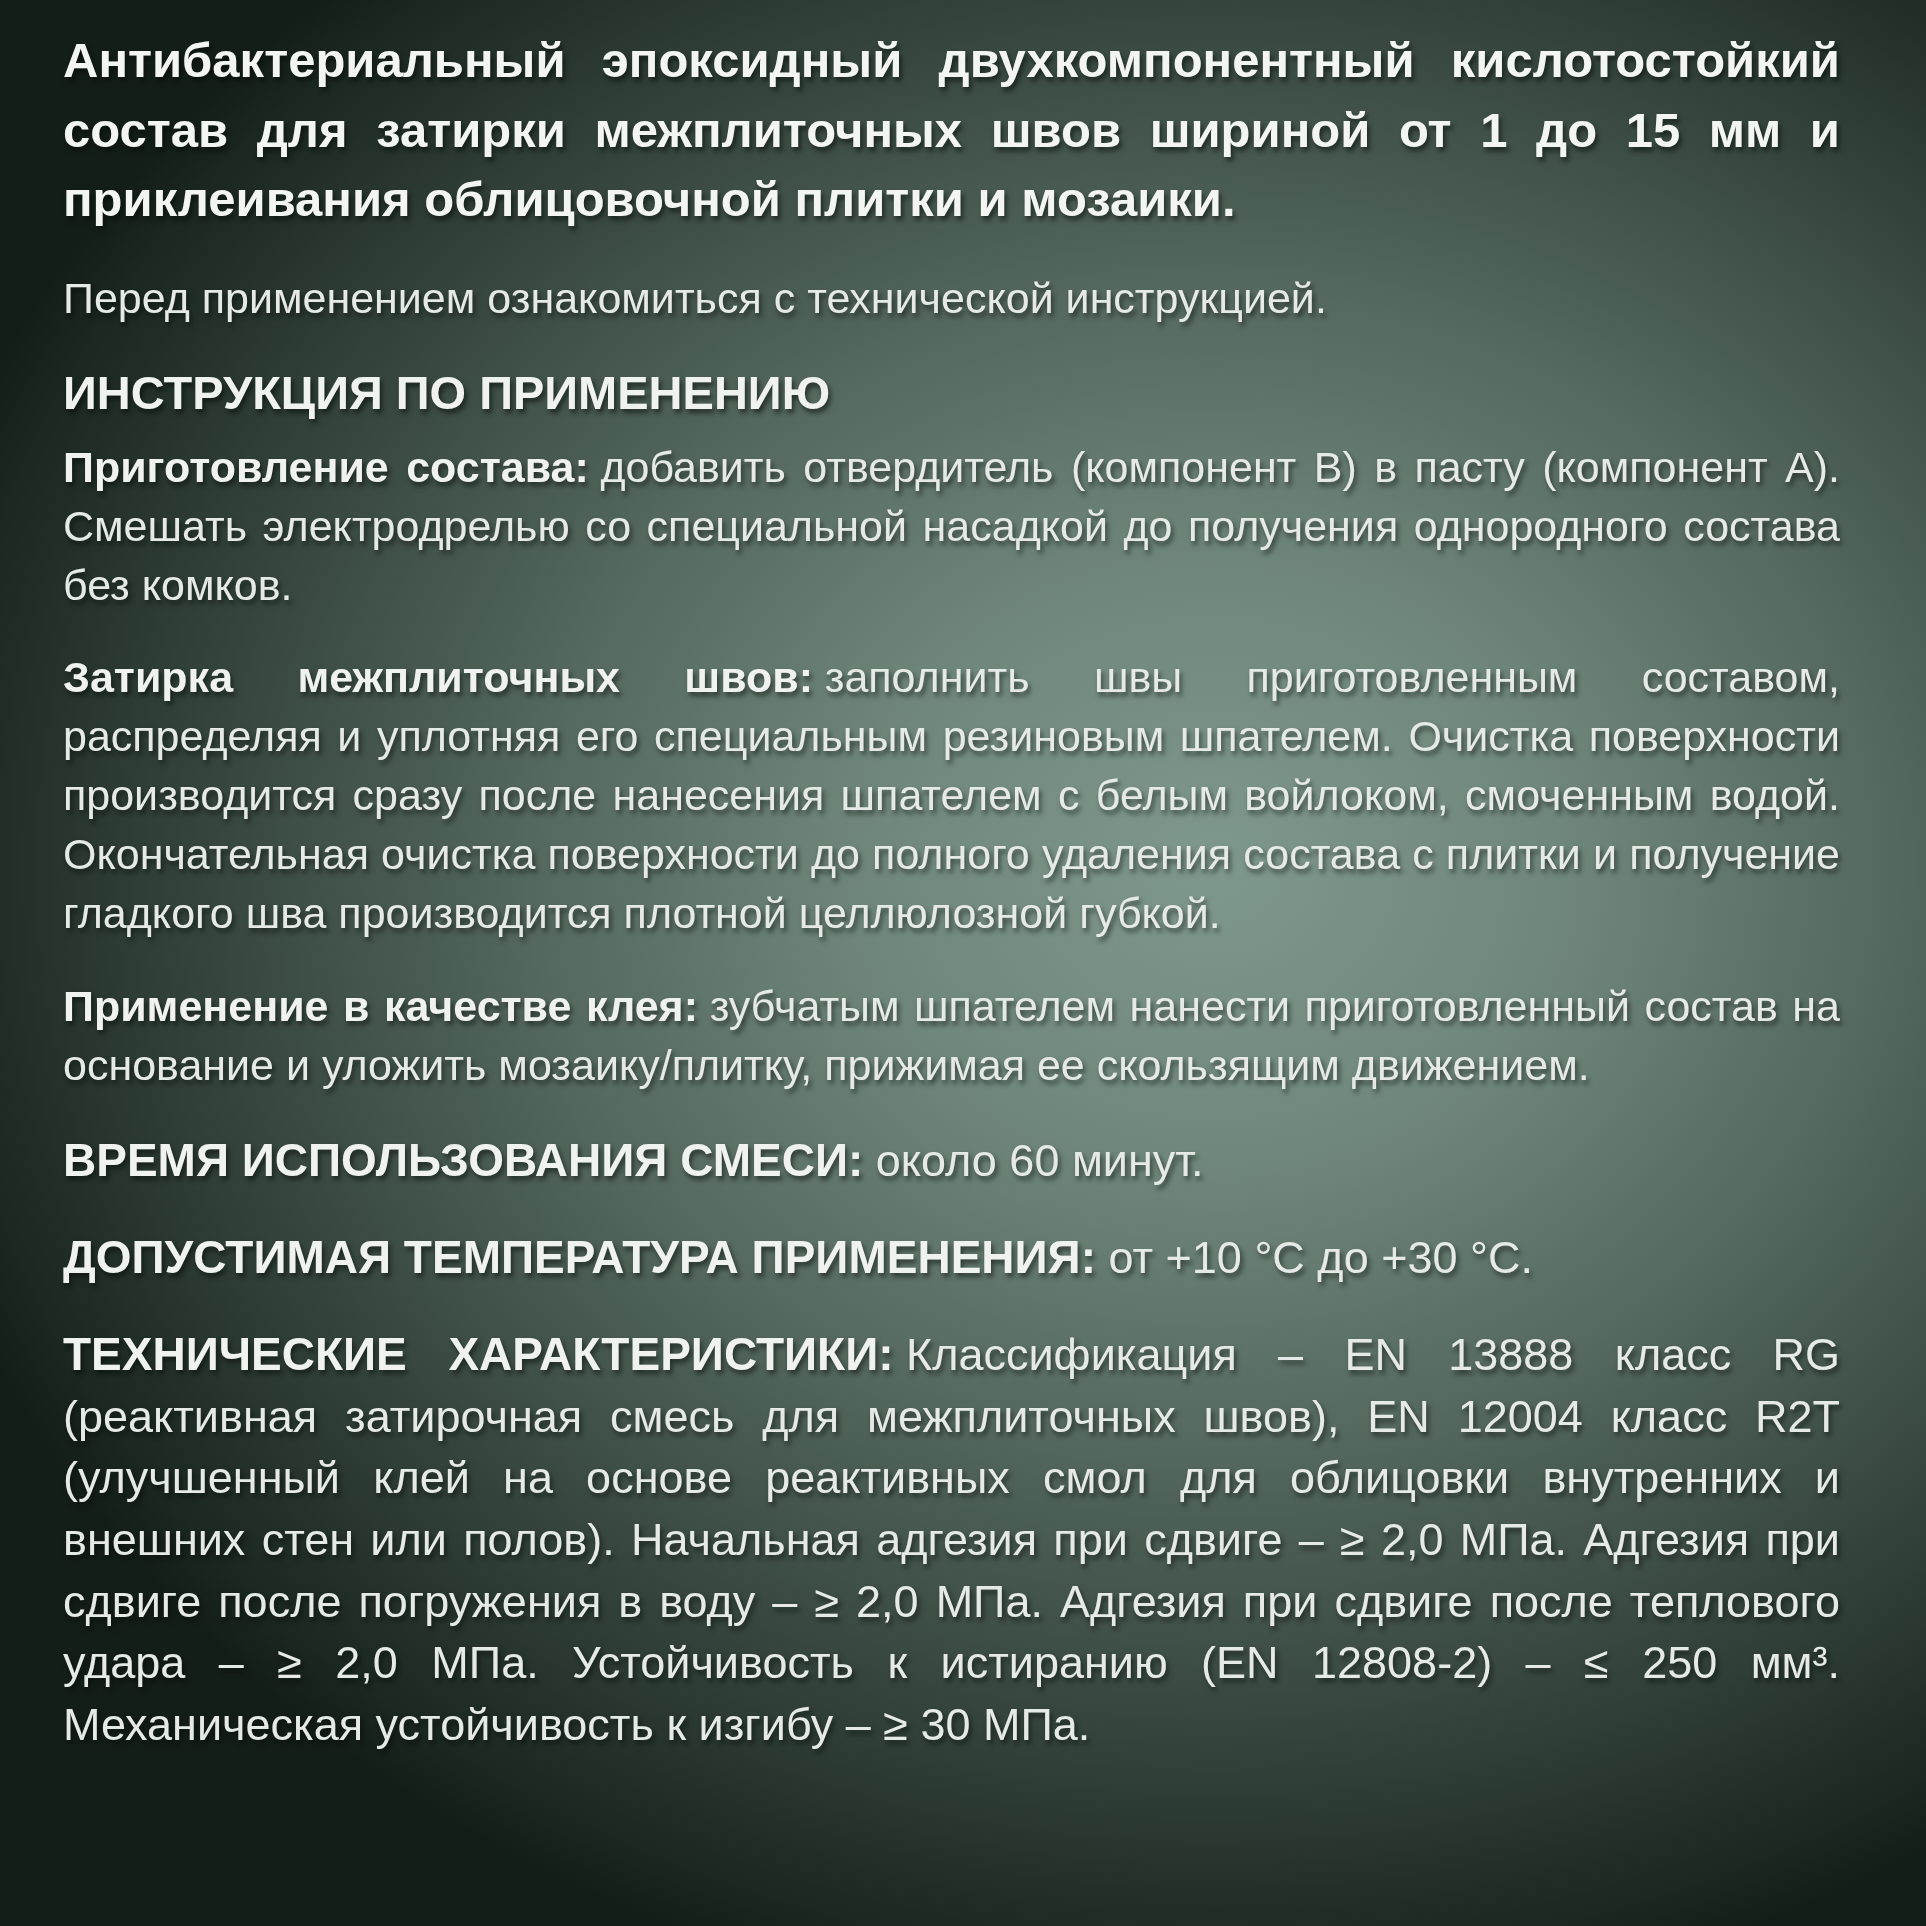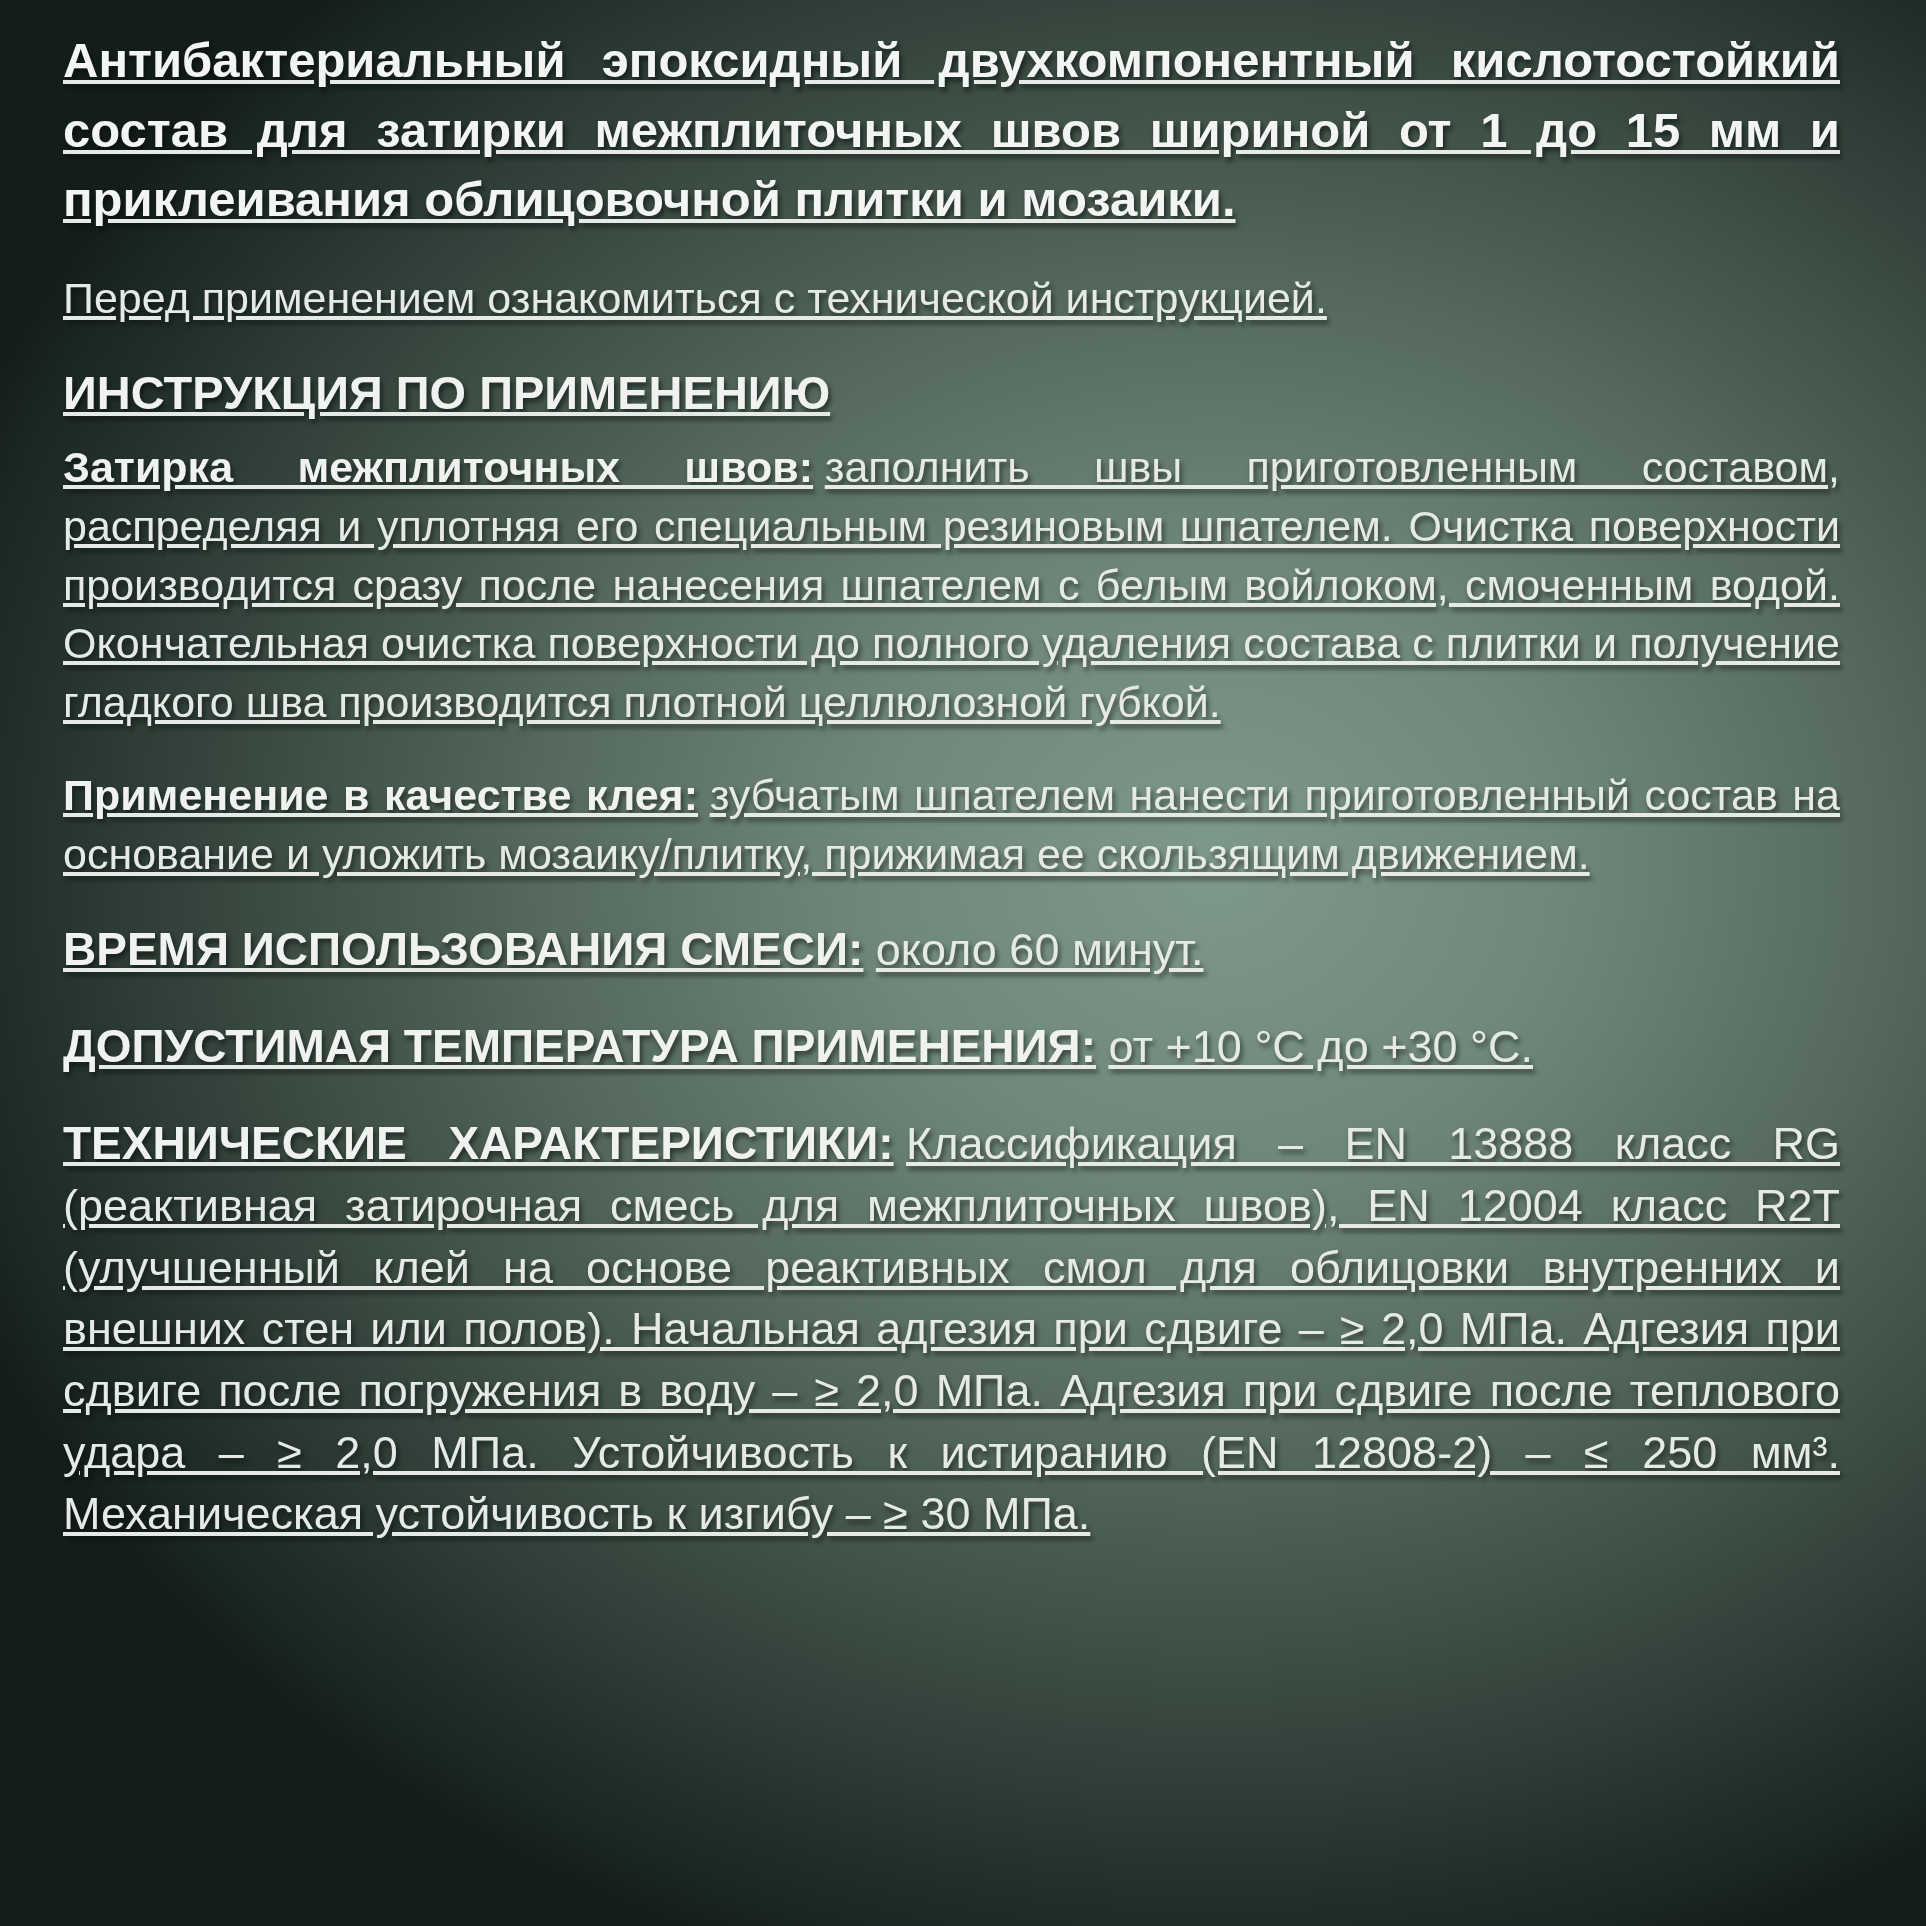--- a/index.html
+++ b/index.html
@@ -14,21 +14,20 @@
     color: #e6eae7;
     background-color: #141e19;
     background-image: radial-gradient(1348px 1156px at 63% 45%,
       #7f988c 0%, #70887b 25%, #55695e 50%, #35453d 75%, #1b2721 95%, #141e19 100%);
   }
   .page {
     box-sizing: border-box;
     width: 1926px;
     height: 1926px;
     padding: 26px 86px 0 63px;
-    text-decoration: underline;
   }
   p, h2 {
     margin: 0 0 34px 0;
     text-align: justify;
   }
   .intro {
     font-size: 49px;
     line-height: 1.42;
     font-weight: 700;
     color: #f3f5f3;
@@ -66,20 +65,23 @@
 <body>
 
 <div class="page">
 
   <p class="intro">Антибактериальный эпоксидный двухкомпонентный кислотостойкий состав для затирки межплиточных швов шириной от 1 до 15 мм и приклеивания облицовочной плитки и мозаики.</p>
 
   <p class="note">Перед применением ознакомиться с технической инструкцией.</p>
 
   <h2 class="hdr">ИНСТРУКЦИЯ ПО ПРИМЕНЕНИЮ</h2>
 
+  <p class="body">
+    <strong>Приготовление состава:</strong><span>добавить отвердитель (компонент В) в пасту (компонент А). Смешать электродрелью со специальной насадкой до получения однородного состава без комков.</span>
+  </p>
 
   <p class="body">
     <strong>Затирка межплиточных швов:</strong><span>заполнить швы приготовленным составом, распределяя и уплотняя его специальным резиновым шпателем. Очистка поверхности производится сразу после нанесения шпателем с белым войлоком, смоченным водой. Окончательная очистка поверхности до полного удаления состава с плитки и получение гладкого шва производится плотной целлюлозной губкой.</span>
   </p>
 
   <p class="body">
     <strong>Применение в качестве клея:</strong><span>зубчатым шпателем нанести приготовленный состав на основание и уложить мозаику/плитку, прижимая ее скользящим движением.</span>
   </p>
 
   <p class="spec">

